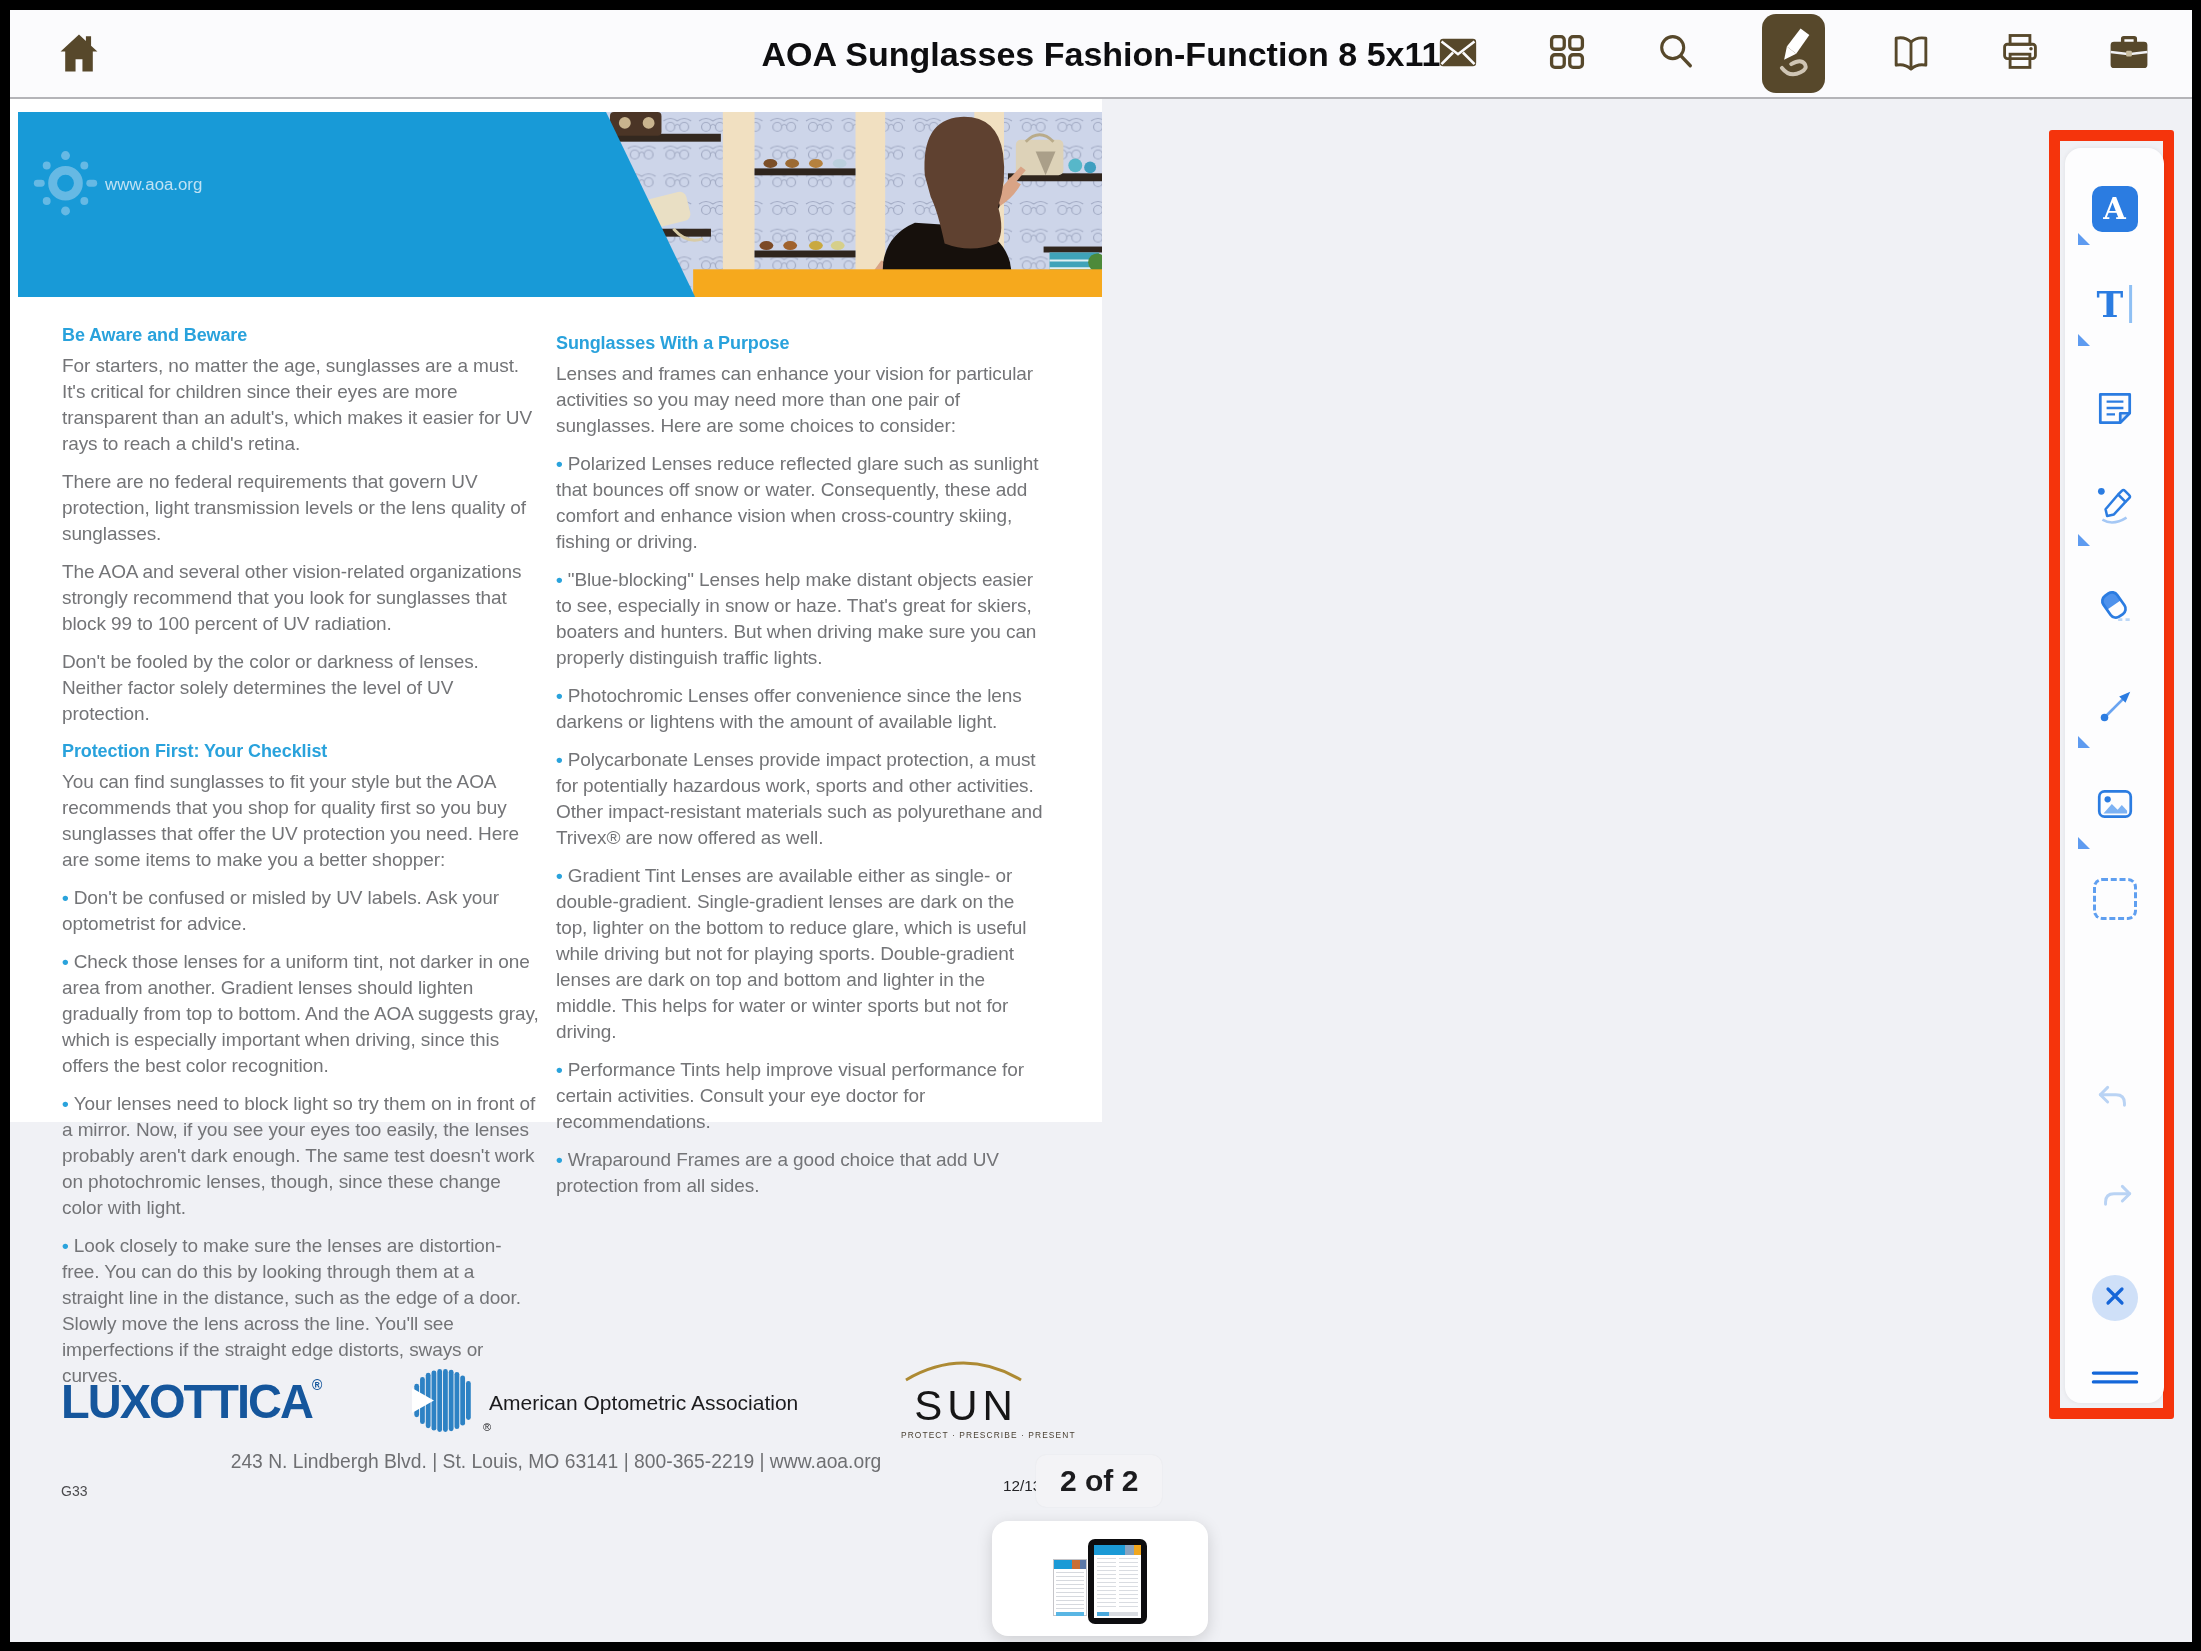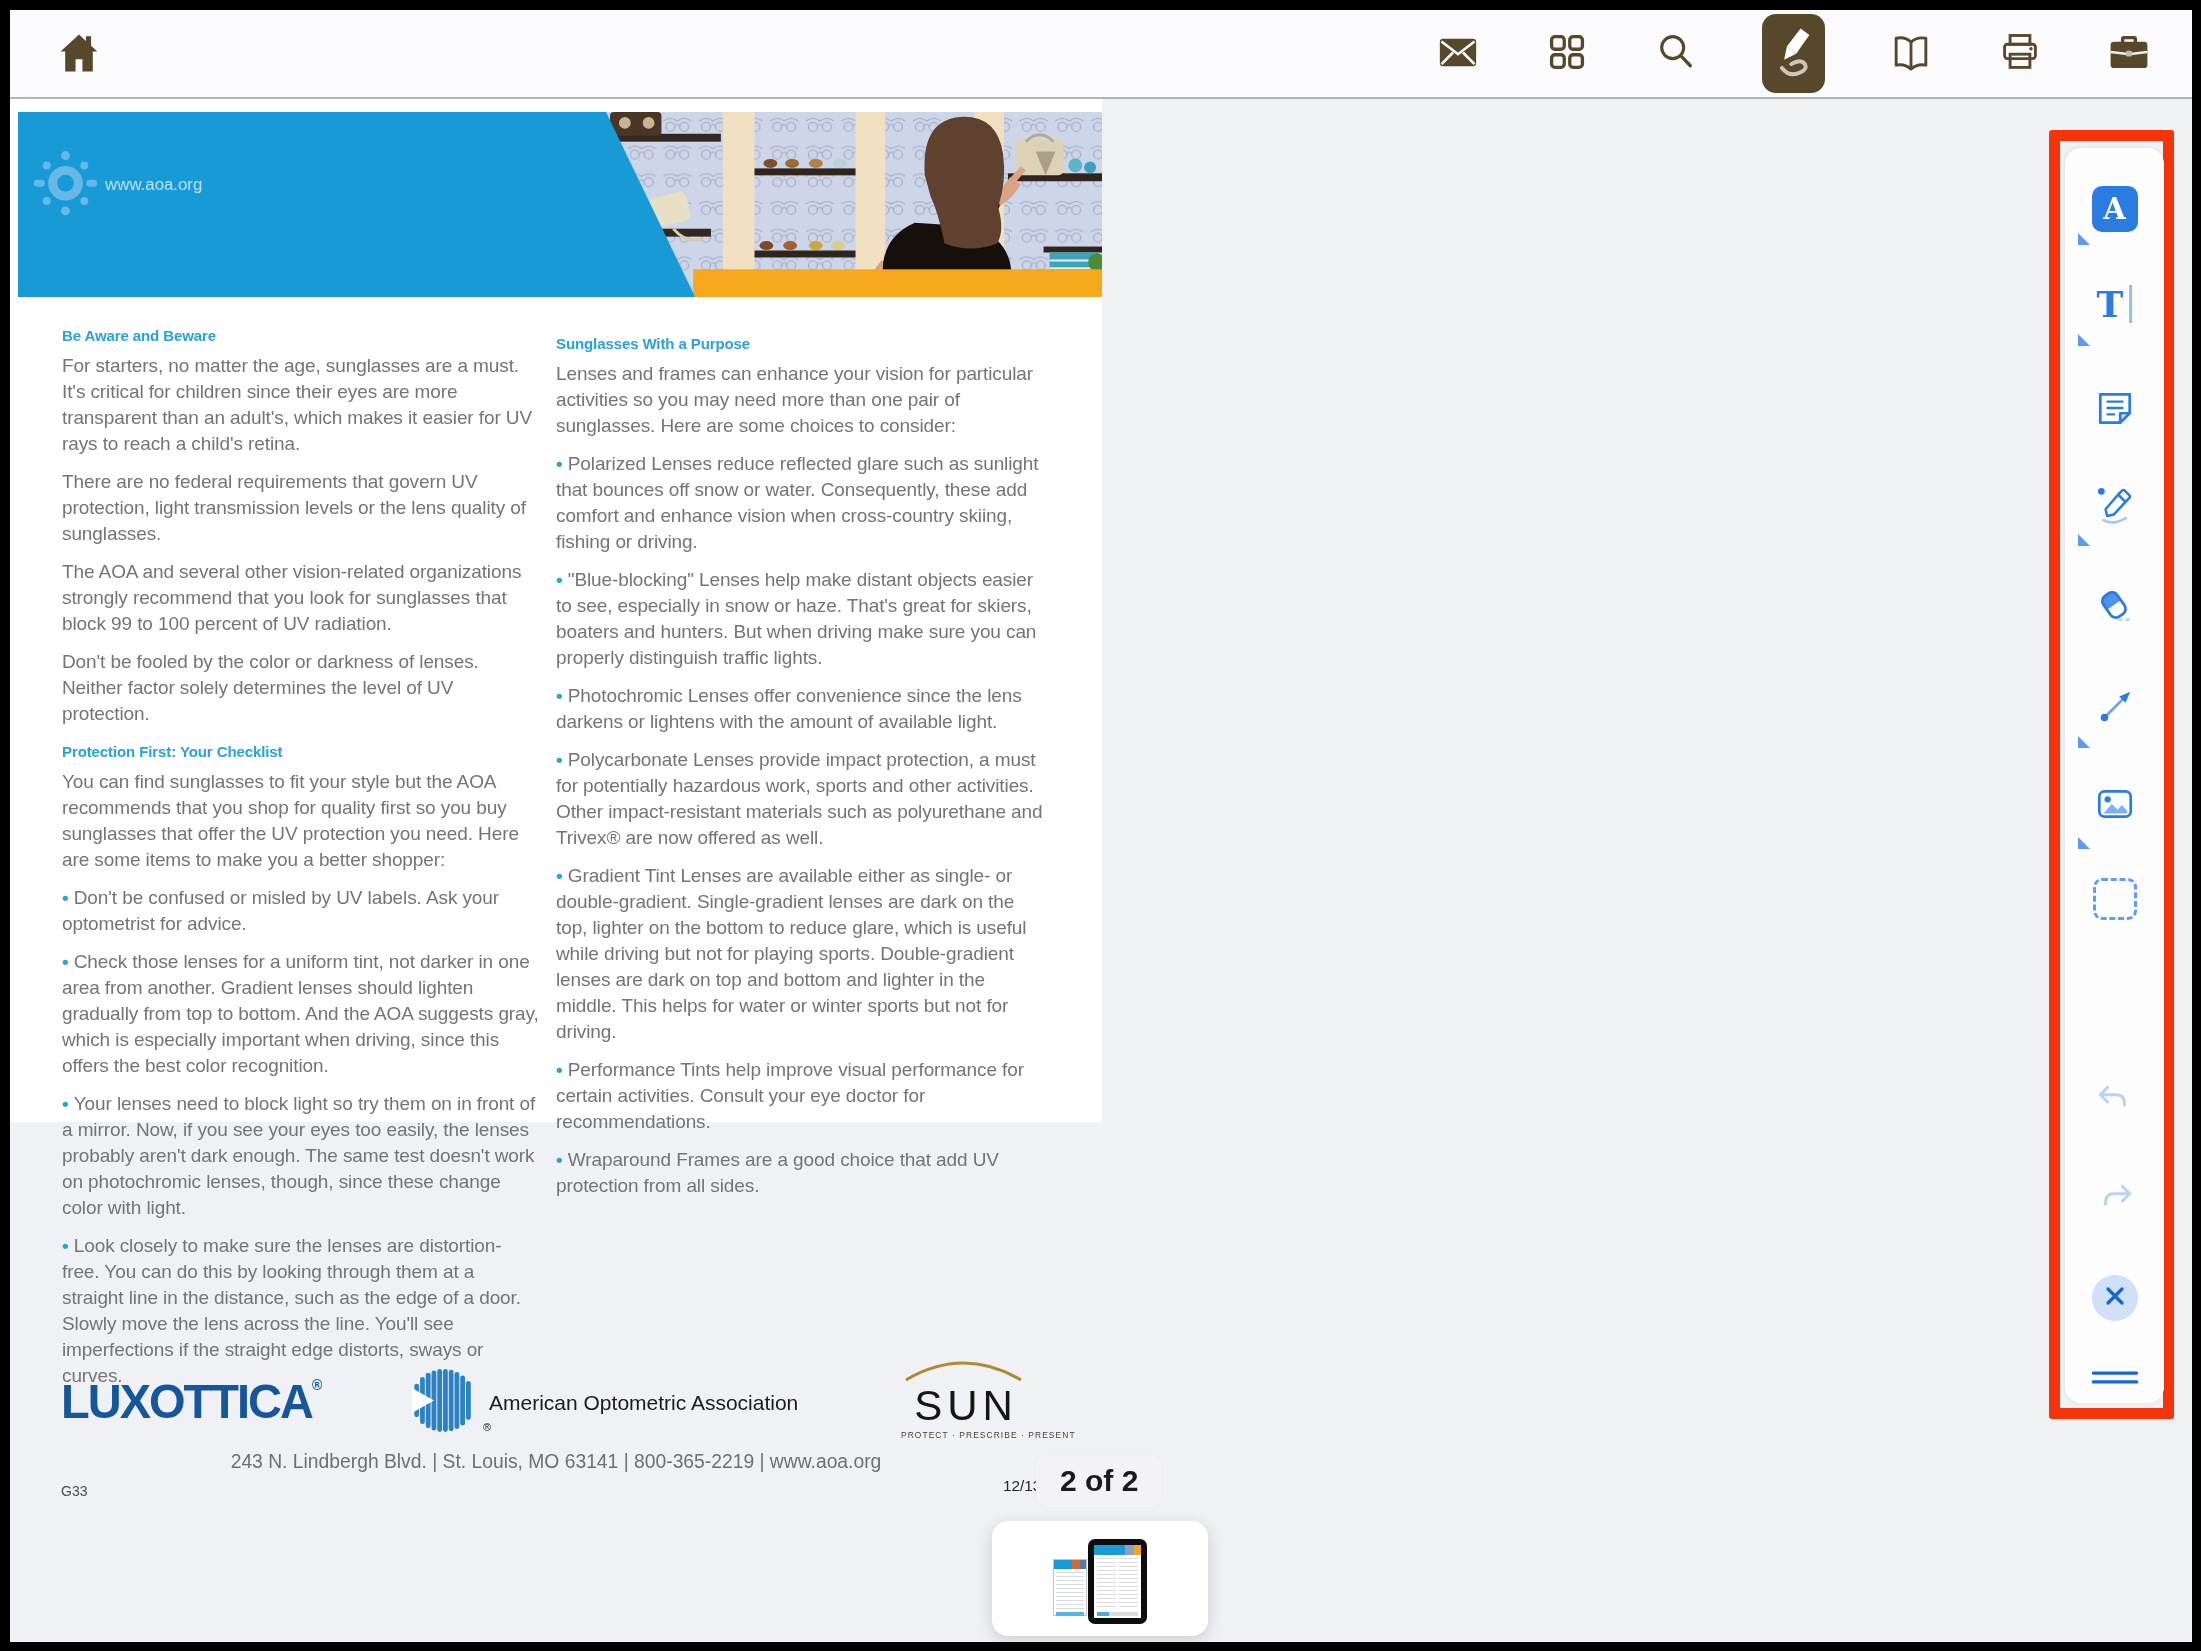--- a/index.html
+++ b/index.html
@@ -16,21 +16,21 @@
   .pen-btn{width:63px;height:79px;border-radius:14px;background:#57482b;display:flex;align-items:center;justify-content:center;cursor:pointer;}
 
   
   .doc{position:absolute;left:0;top:89px;width:1092px;height:1023px;background:#fff;}
   .banner{position:absolute;left:8px;top:13px;width:1084px;height:185px;}
   .banner svg{display:block;}
 
   .col{position:absolute;top:224px;font-size:19px;line-height:26px;color:#737477;letter-spacing:-0.1px;}
   .col1{left:52px;width:477px;}
   .col2{left:546px;width:487px;margin-top:8px;}
-  .col h3{font-size:15px;line-height:25px;color:#29a2dc;margin:0 0 5px 0;font-weight:700;}
+  .col h3{font-size:18px;line-height:25px;color:#29a2dc;margin:0 0 5px 0;font-weight:700;}
   .col h3.gap{margin-top:7px;}
   .col p{margin:0 0 12px 0;}
   .bi .dot::before{content:"\2022\00a0";color:#2aa3dc;font-weight:700;}
 
   
   .lux{position:absolute;left:51px;top:1275px;font-size:47px;font-weight:800;color:#15569c;letter-spacing:-2px;transform:scaleY(1.02);}
   .lux sup{font-size:14px;letter-spacing:0;vertical-align:28px;font-weight:700;}
   .aoa-logo{position:absolute;left:400px;top:1265px;display:flex;align-items:center;gap:12px;}
   .aoa-name{font-size:21px;color:#1b1b1d;position:relative;}
   .aoa-reg{position:absolute;left:-6px;bottom:-18px;font-size:11px;color:#1b1b1d;}
@@ -74,20 +74,21 @@
 <div class="app">
 
   <div class="topbar">
     <div class="home-btn">
       <span>
         <svg width="46" height="46" viewBox="0 0 40 40">
               <path fill="#57482b" d="M20 4 L26 9.5 V5.5 H30.5 V13.7 L36 18.7 H32 V36 H23 V25.5 H17 V36 H8 V18.7 H4 Z"></path>
             </svg>
       </span>
     </div>
+    <div class="tb-title">AOA Sunglasses Fashion-Function 8 5x11</div>
     <div class="tb-actions">
       <div class="tb-btn">
         <span>
           <svg width="44" height="44" viewBox="0 0 40 40">
                 <rect x="3.5" y="8" width="33" height="25" rx="3" fill="#57482b"></rect>
                 <path d="M5 10.5 L20 22 L35 10.5 M5 31 L15.5 20.5 M35 31 L24.5 20.5" stroke="#fbfbfd" stroke-width="2.4" fill="none"></path>
               </svg>
         </span>
       </div>
       <div class="tb-btn">

